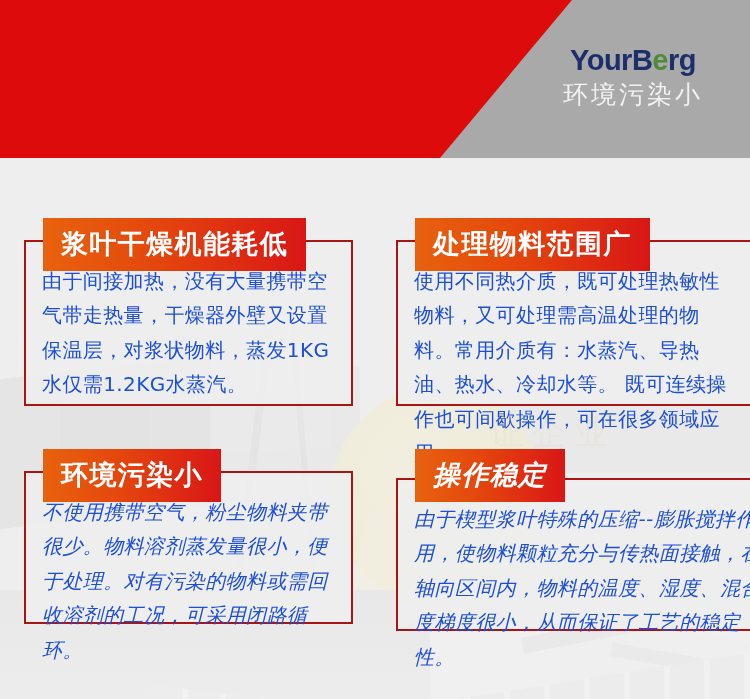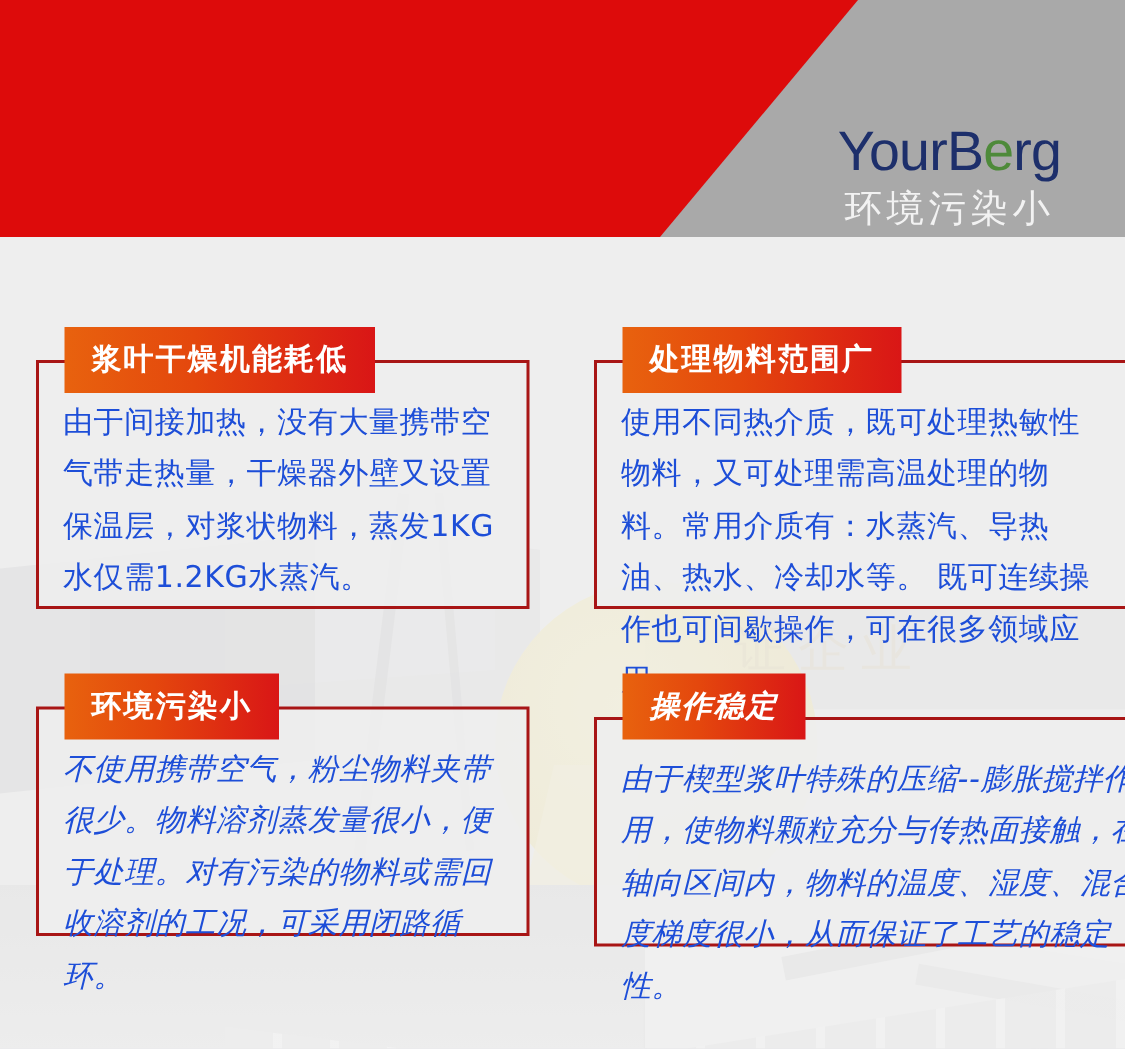--- a/index.html
+++ b/index.html
@@ -18,22 +18,22 @@
   .header-title-block{position:absolute;left:38px;top:42px;}
   .header-cn{
     font-size:40px;font-weight:bold;color:#ffffff;letter-spacing:3px;line-height:1.05;
     font-family:"DejaVu Sans","Liberation Sans",sans-serif;
   }
   .header-en{
     margin-top:9px;font-size:15.5px;color:#fbeaea;letter-spacing:1.1px;
     font-family:"Liberation Sans",sans-serif;
   }
   .logo-block{position:absolute;right:32px;top:46px;text-align:center;width:170px;}
-  .logo-word{font-size:37px;font-weight:normal;letter-spacing:-0.5px;line-height:1;
-    font-family:"Liberation Sans",sans-serif;margin-top:36px;}
+  .logo-word{font-size:29px;font-weight:bold;letter-spacing:-0.5px;line-height:1;
+    font-family:"Liberation Sans",sans-serif;}
   .logo-word .c-your{color:#1d2f6b;}
   .logo-word .c-b{color:#1d2f6b;}
   .logo-word .c-e{color:#4e8a3a;}
   .logo-word .c-rg{color:#1d2f6b;}
   .logo-cn{margin-top:6px;font-size:25px;color:#f2f2f2;letter-spacing:3px;line-height:1.1;
     font-family:"DejaVu Sans","Liberation Sans",sans-serif;}
 
   
   .bg-photo{position:absolute;left:0;top:158px;width:750px;height:541px;overflow:hidden;background:#ececec;}
   .bg-photo .p{position:absolute;}
@@ -72,21 +72,21 @@
   
   .card{position:absolute;border:2px solid #a81515;background:rgba(238,238,238,.92);box-sizing:border-box;}
   .card-body{
     padding:22px 16px 14px 16px;
     font-size:20px;line-height:1.72;color:#1d4ed8;letter-spacing:.4px;
     font-family:"DejaVu Sans","Liberation Sans",sans-serif;
   }
   .card-title{
     position:absolute;
     background:linear-gradient(90deg,#e8620e 0%,#e4470d 42%,#d91616 100%);
-    color:#fff;font-size:20px;font-weight:bold;letter-spacing:1.4px;
+    color:#fff;font-size:27px;font-weight:bold;letter-spacing:1.4px;
     padding:8px 18px 9px 18px;white-space:nowrap;
     font-family:"DejaVu Sans","Liberation Sans",sans-serif;
     box-sizing:border-box;
   }
   
   #card-1{left:24px;top:240px;width:329px;height:166px;}
   #title-1{left:43px;top:218px;}
   #card-2{left:396px;top:240px;width:361px;height:166px;}
   #title-2{left:415px;top:218px;}
   #card-3{left:24px;top:471px;width:329px;height:153px;font-style:italic;}

